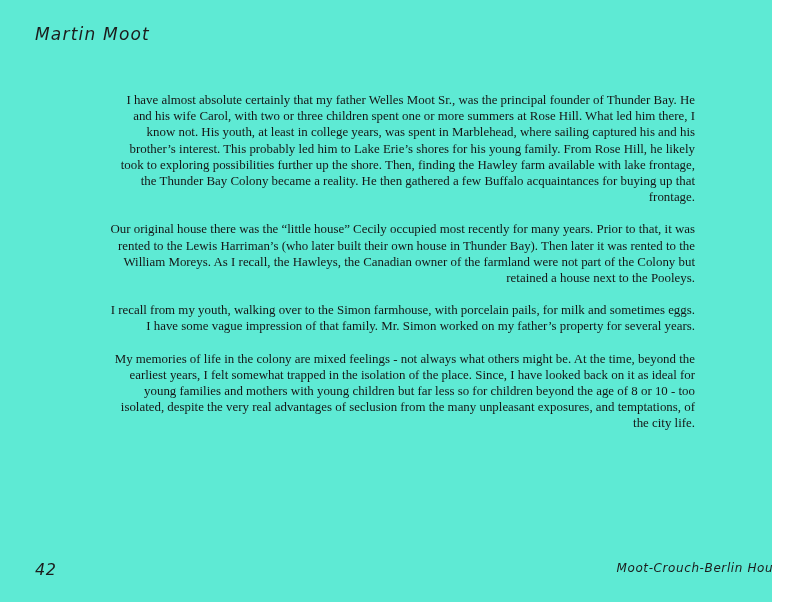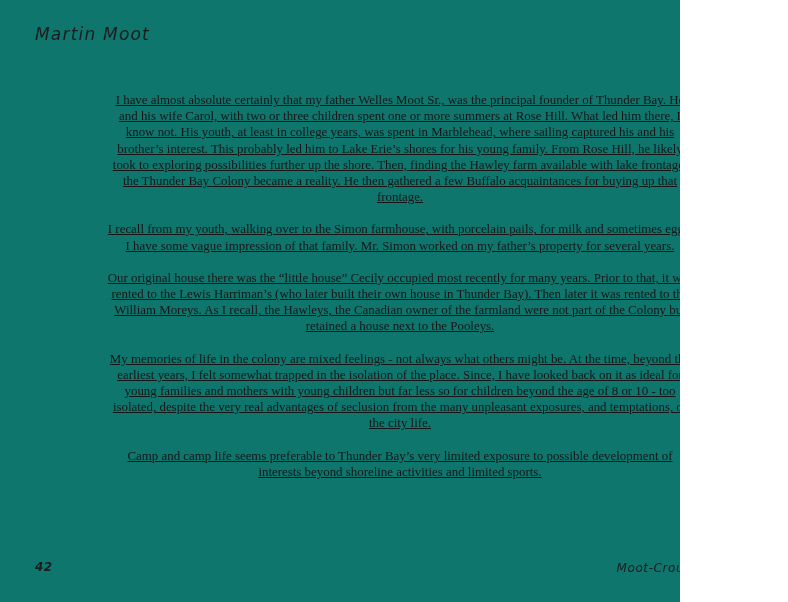--- a/index.html
+++ b/index.html
@@ -2,23 +2,23 @@
 <html><head>
 <meta charset="utf-8">
 <style>
   html, body {
     margin: 0;
     padding: 0;
     background: #ffffff;
   }
   .page {
     position: relative;
-    width: 680px;
+    width: 772px;
     height: 602px;
-    background: #0f766e;
+    background: #5eead4;
     overflow: hidden;
     font-family: "Liberation Serif", serif;
   }
   
   .hand {
     font-family: "DejaVu Sans", sans-serif;
     font-style: italic;
     color: #1c1c1c;
   }
   .author {
@@ -36,33 +36,31 @@
     letter-spacing: 1.2px;
   }
   .body-text {
     position: absolute;
     left: 105px;
     top: 92px;
     width: 590px;
     font-size: 12.9px;
     line-height: 16.2px;
     color: #161616;
-    text-align: center;
-    text-decoration: underline;
+    text-align: right;
   }
   .body-text p {
     margin: 0 0 16px 0;
   }
   .page-number {
     position: absolute;
     left: 35px;
     top: 560px;
-    font-size: 12px;
+    font-size: 16px;
     letter-spacing: 0.5px;
-    font-weight: bold;
   }
   .book-title {
     position: absolute;
     left: 0;
     top: 561px;
     width: 788px;
     text-align: right;
     font-size: 12px;
     letter-spacing: 0.6px;
   }
@@ -70,23 +68,22 @@
 </head>
 <body>
 
 <div class="page">
 
   <div class="hand author">Martin Moot</div>
 
 
   <div class="body-text">
     <p>I have almost absolute certainly that my father Welles Moot Sr., was the principal founder of Thunder Bay. He and his wife Carol, with two or three children spent one or more summers at Rose Hill. What led him there, I know not. His youth, at least in college years, was spent in Marblehead, where sailing captured his and his brother’s interest. This probably led him to Lake Erie’s shores for his young family. From Rose Hill, he likely took to exploring possibilities further up the shore.  Then, finding the Hawley farm available with lake frontage, the Thunder Bay Colony became a reality. He then gathered a few Buffalo acquaintances for buying up that frontage.</p>
+    <p>Our original house there was the “little house” Cecily occupied most recently for many years. Prior to that, it was rented to the Lewis Harriman’s (who later built their own house in Thunder Bay). Then later it was rented to the William Moreys. As I recall, the Hawleys, the Canadian owner of the farmland were not part of the Colony but retained a house next to the Pooleys.</p>
     <p>I recall from my youth, walking over to the Simon farmhouse, with porcelain pails, for milk and sometimes eggs. I have some vague impression of that family. Mr. Simon worked on my father’s property for several years.</p>
-    <p>Our original house there was the “little house” Cecily occupied most recently for many years. Prior to that, it was rented to the Lewis Harriman’s (who later built their own house in Thunder Bay). Then later it was rented to the William Moreys. As I recall, the Hawleys, the Canadian owner of the farmland were not part of the Colony but retained a house next to the Pooleys.</p>
     <p>My memories of life in the colony are mixed feelings - not always what others might be. At the time, beyond the earliest years, I felt somewhat trapped in the isolation of the place. Since, I have looked back on it as ideal for young families and mothers with young children but far less so for children beyond the age of 8 or 10 - too isolated, despite the very real advantages of seclusion from the many unpleasant exposures, and temptations, of the city life.</p>
-    <p>Camp and camp life seems preferable to Thunder Bay’s very limited exposure to possible development of interests beyond shoreline activities and limited sports.</p>
   </div>
 
   <div class="hand page-number">42</div>
 
   <div class="hand book-title">Moot-Crouch-Berlin House</div>
 
 </div>
 
 </body></html>

